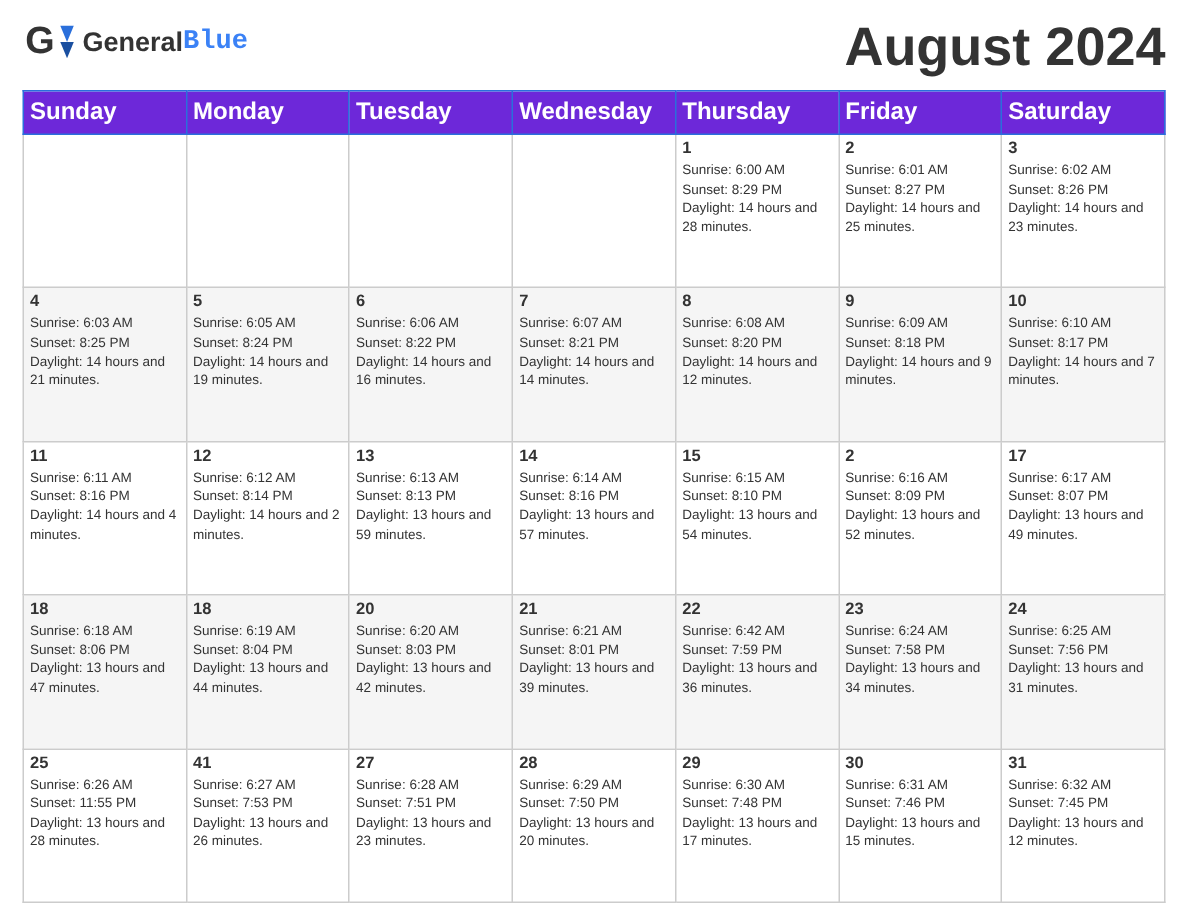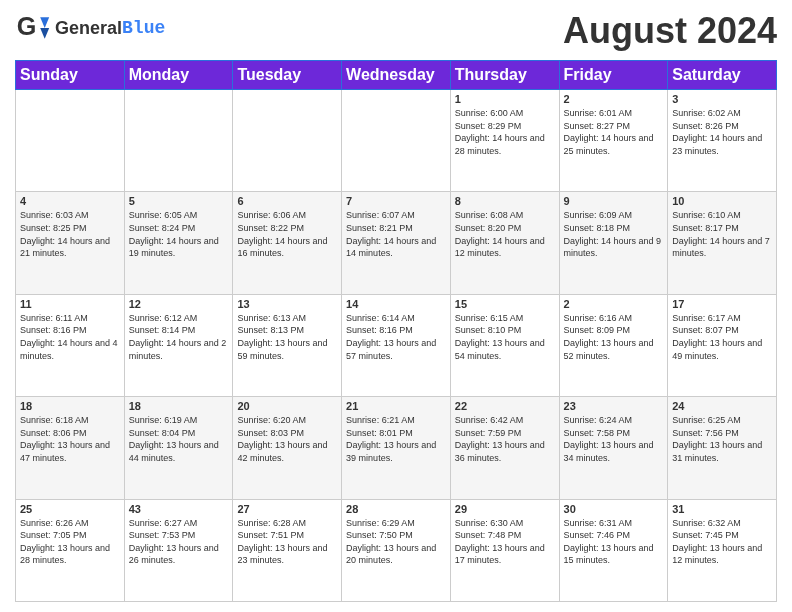--- a/index.html
+++ b/index.html
@@ -304,26 +304,26 @@
             <div class="day-info">Sunrise: 6:25 AM
 Sunset: 7:56 PM
 Daylight: 13 hours
 and 31 minutes.</div>
           </td>
         </tr>
         <tr>
           <td>
             <span class="day-number">25</span>
             <div class="day-info">Sunrise: 6:26 AM
-Sunset: 7:05 PM
+Sunset: 11:55 PM
 Daylight: 13 hours
 and 28 minutes.</div>
           </td>
           <td>
-            <span class="day-number">43</span>
+            <span class="day-number">41</span>
             <div class="day-info">Sunrise: 6:27 AM
 Sunset: 7:53 PM
 Daylight: 13 hours
 and 26 minutes.</div>
           </td>
           <td>
             <span class="day-number">27</span>
             <div class="day-info">Sunrise: 6:28 AM
 Sunset: 7:51 PM
 Daylight: 13 hours

